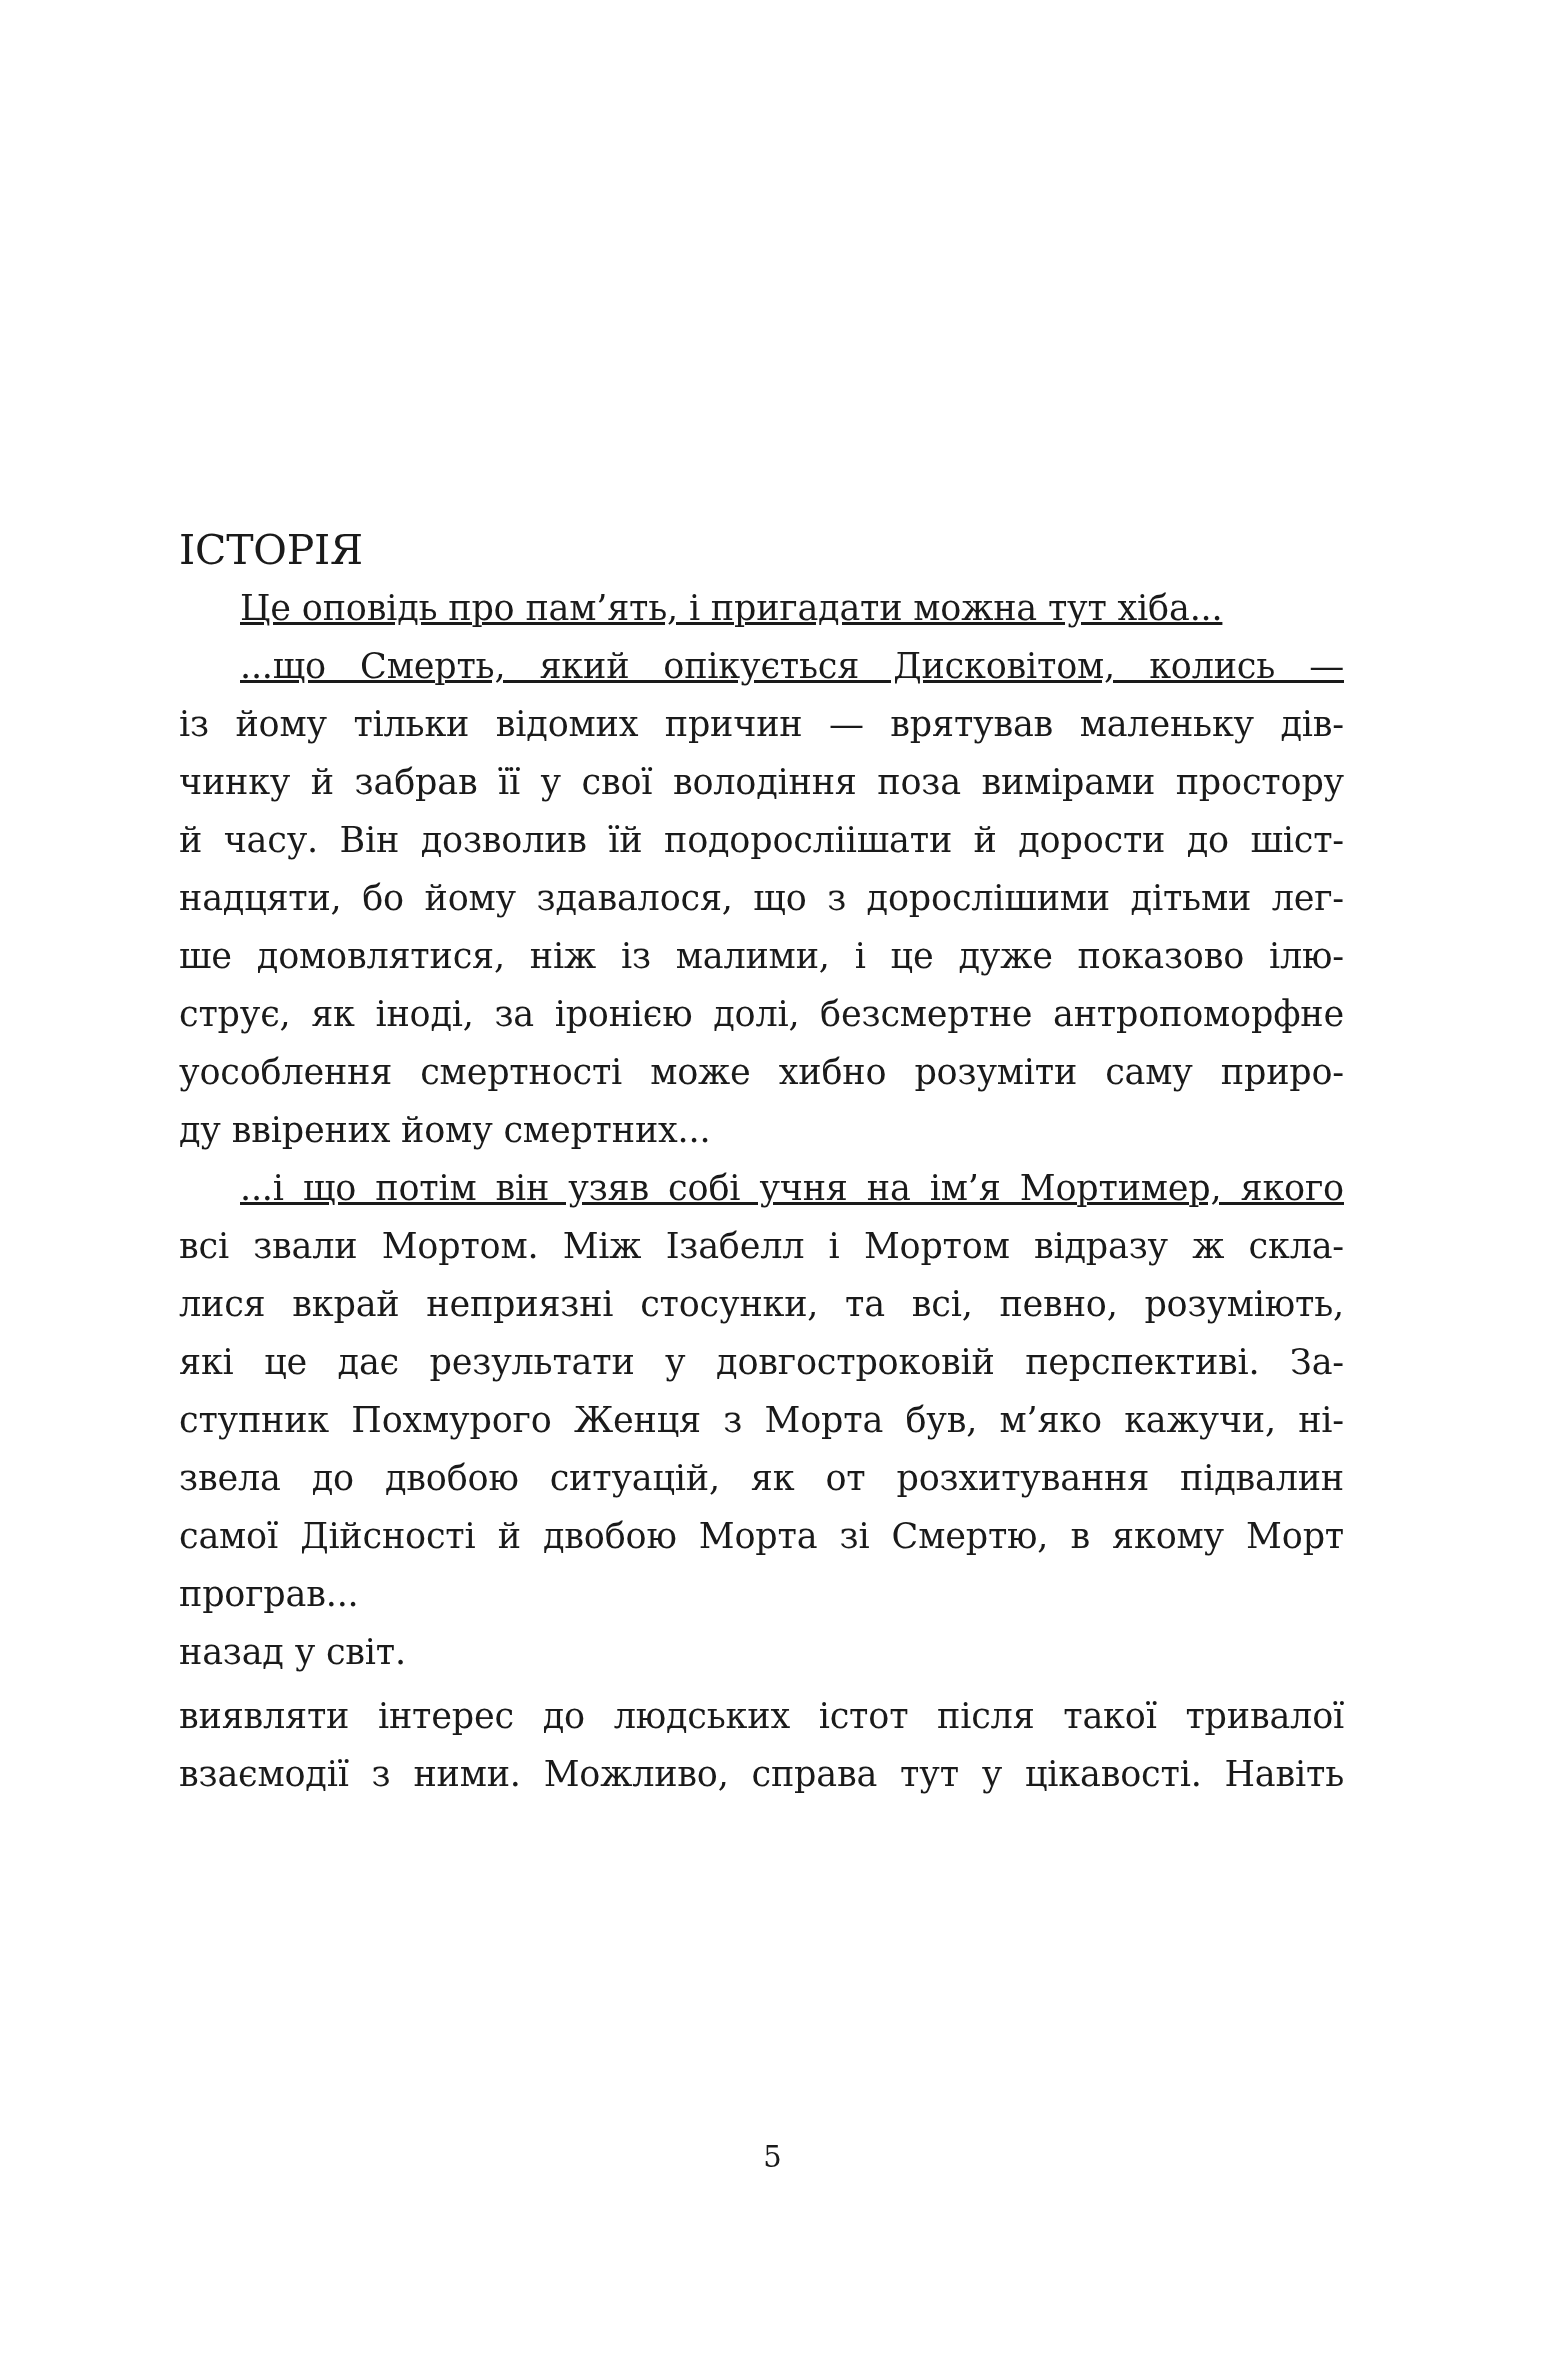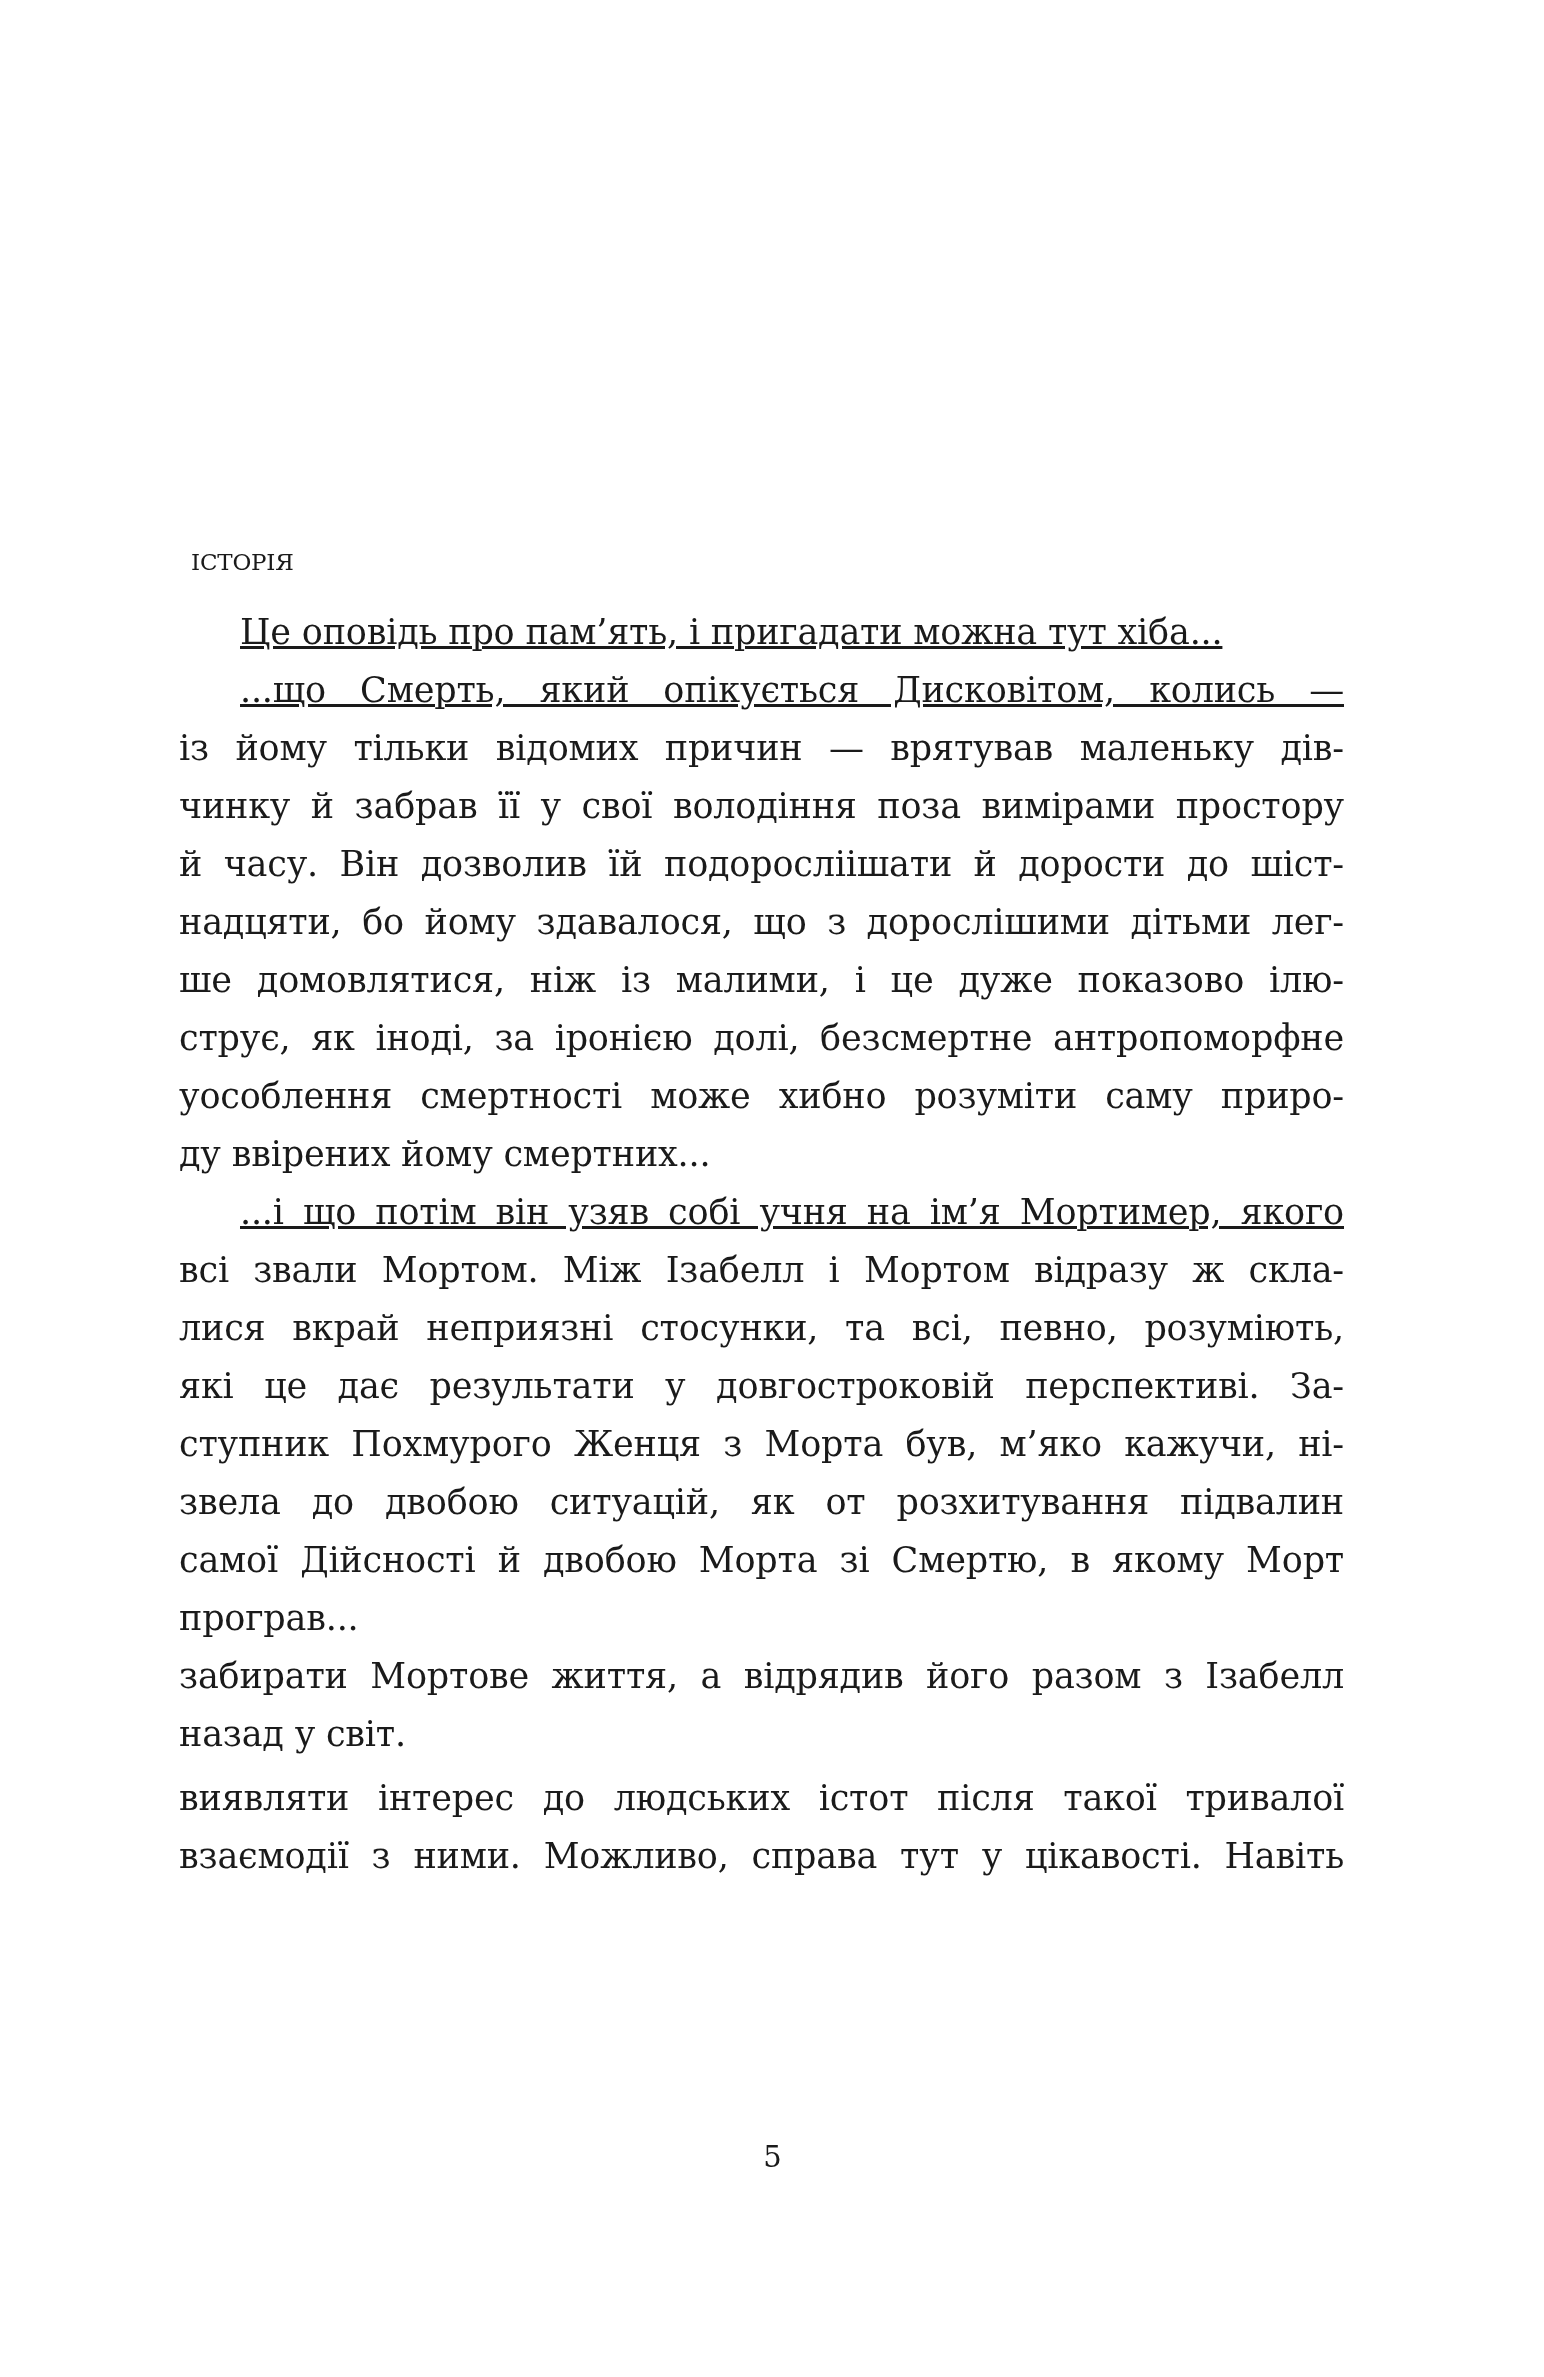--- a/index.html
+++ b/index.html
@@ -8,21 +8,21 @@
     position: absolute;
     left: 179px;
     top: 521px;
     width: 1165px;
     font-family: "DejaVu Serif", "Liberation Serif", serif;
     font-size: 35px;
     line-height: 58px;
     color: #1a1a1a;
     letter-spacing: -0.2px;
   }
-  .heading { margin: 12px; font-weight: normal; font-size: 23px; line-height: 58px; }
+  .heading { margin: 0; font-weight: normal; font-size: 41px; line-height: 58px; }
   .line { display: block; white-space: nowrap; text-align: justify; text-align-last: justify; }
   .line.last { text-align-last: left; }
   .line.indent { padding-left: 61px; text-decoration: underline; }
   .para-gap { height: 6.4px; }
   .page-number {
     position: absolute;
     left: 0; width: 1545px;
     top: 2140px;
     text-align: center;
     font-family: "DejaVu Serif", "Liberation Serif", serif;
@@ -57,21 +57,20 @@
     <span class="line">всі звали Мортом. Між Ізабелл і Мортом відразу ж скла-</span>
     <span class="line">лися вкрай неприязні стосунки, та всі, певно, розуміють,</span>
     <span class="line">які це дає результати у довгостроковій перспективі. За-</span>
     <span class="line">ступник Похмурого Женця з Морта був, м’яко кажучи, ні-</span>
     <span class="line">звела до двобою ситуацій, як от розхитування підвалин</span>
     <span class="line">самої Дійсності й двобою Морта зі Смертю, в якому Морт</span>
     <span class="line last">програв...</span>
   </div>
 
   <div class="paragraph">
-    <span class="line">забирати Мортове життя, а відрядив його разом з Ізабелл</span>
     <span class="line last">назад у світ.</span>
   </div>
 
   <div class="para-gap"></div>
 
   <div class="paragraph">
     <span class="line">виявляти інтерес до людських істот після такої тривалої</span>
     <span class="line">взаємодії з ними. Можливо, справа тут у цікавості. Навіть</span>
   </div>
 </div>

